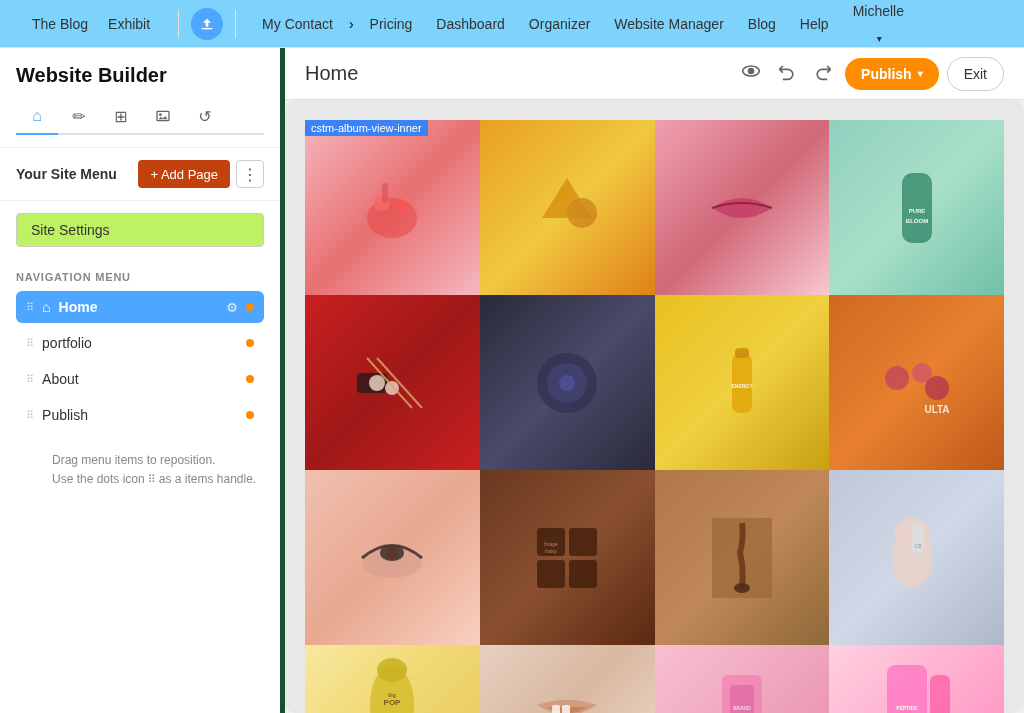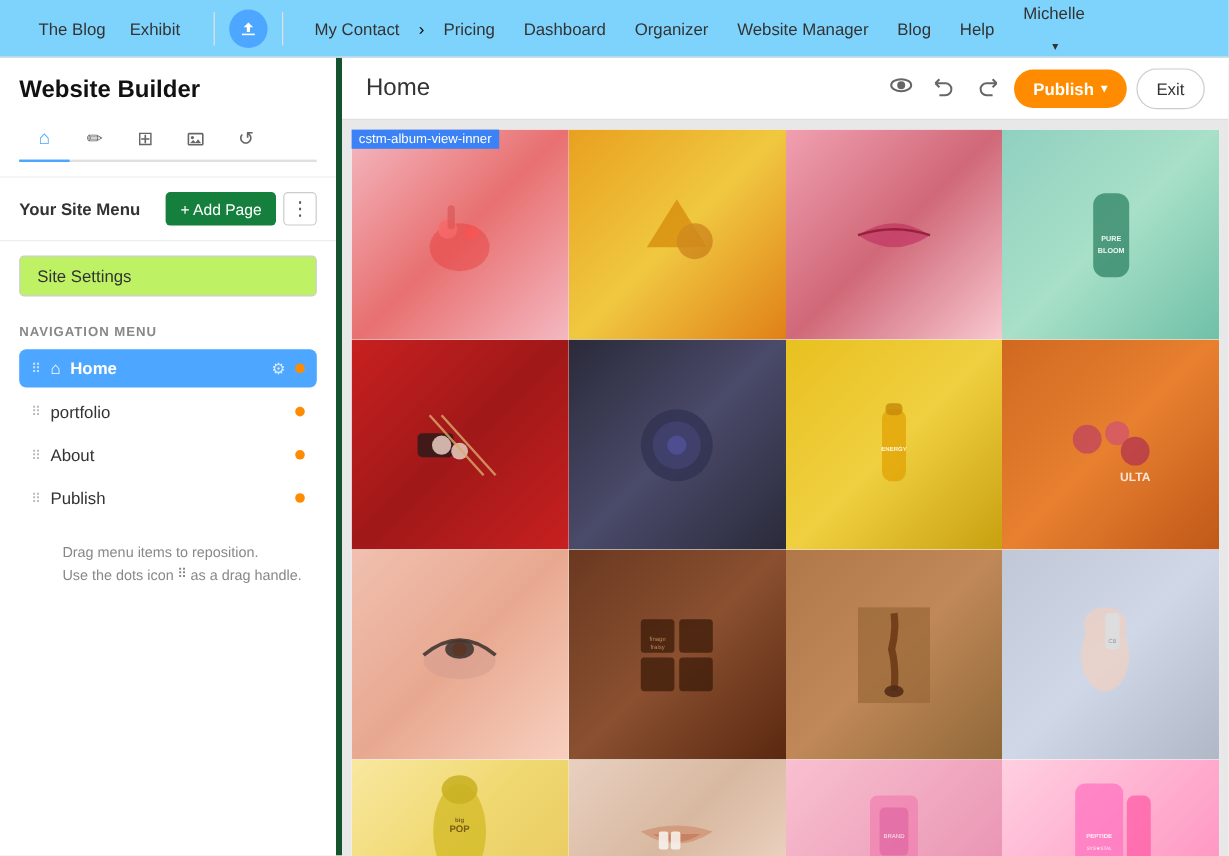--- a/index.html
+++ b/index.html
@@ -63,21 +63,21 @@
       display: flex; align-items: center; justify-content: center;
       border: none; background: transparent; cursor: pointer;
       color: #666; font-size: 16px; border-bottom: 2px solid transparent; margin-bottom: -2px;
     }
     .sidebar-icon-btn.active { border-bottom: 2px solid #4da6ff; color: #4da6ff; }
 
     .sidebar-menu-section { padding: 12px 16px; border-bottom: 1px solid #eee; }
     .site-menu-row { display: flex; align-items: center; justify-content: space-between; }
     .site-menu-label { font-size: 14px; font-weight: 600; color: #333; }
     .add-page-btn {
-      background: #15803d; color: white; border: none; border-radius: 4px;
+      background: #c2410c; color: white; border: none; border-radius: 4px;
       padding: 6px 12px; font-size: 13px; cursor: pointer; display: flex; align-items: center; gap: 4px;
     }
     .more-btn {
       background: transparent; border: 1px solid #ccc; color: #555; border-radius: 4px;
       width: 28px; height: 28px; cursor: pointer; display: flex; align-items: center; justify-content: center; font-size: 16px;
     }
 
     .site-settings-btn {
       margin: 12px 16px; padding: 8px 14px; background: #bef264; border: 1px solid #ccc;
       border-radius: 4px; font-size: 14px; color: #333; cursor: pointer; text-align: left; width: calc(100% - 32px);
@@ -132,21 +132,22 @@
     .exit-btn {
       background: white; color: #333; border: 1px solid #ccc; border-radius: 20px;
       padding: 8px 16px; font-size: 14px; cursor: pointer;
     }
 
     
     .canvas-area {
       flex: 1;
       overflow-y: auto;
       background: #e8e8e8;
-      padding: 8px;
+      padding: 20px;
+      border-radius: 12px;
     }
 
     .canvas-inner {
       background: #fff;
       position: relative;
     }
 
     .album-label {
       position: absolute; top: 0; left: 0;
       background: #3b82f6; color: white;
@@ -290,21 +291,21 @@
       </div>
     </div>
 
     <div class="sidebar-footer">
       <div>
         <span>Drag menu items to reposition.</span>
       </div>
       <div style="display:flex;align-items:center;gap:3px;flex-wrap:wrap;">
         <span>Use the dots icon</span>
         <span style="font-size:11px;color:#888;">⠿</span>
-        <span>as a drag handle.</span>
+        <span>as a items handle.</span>
       </div>
     </div>
 
   </aside>
 
   <div class="main-content">
 
     <div class="builder-toolbar">
       <span class="builder-page-title">Home</span>
       <div class="toolbar-actions">

